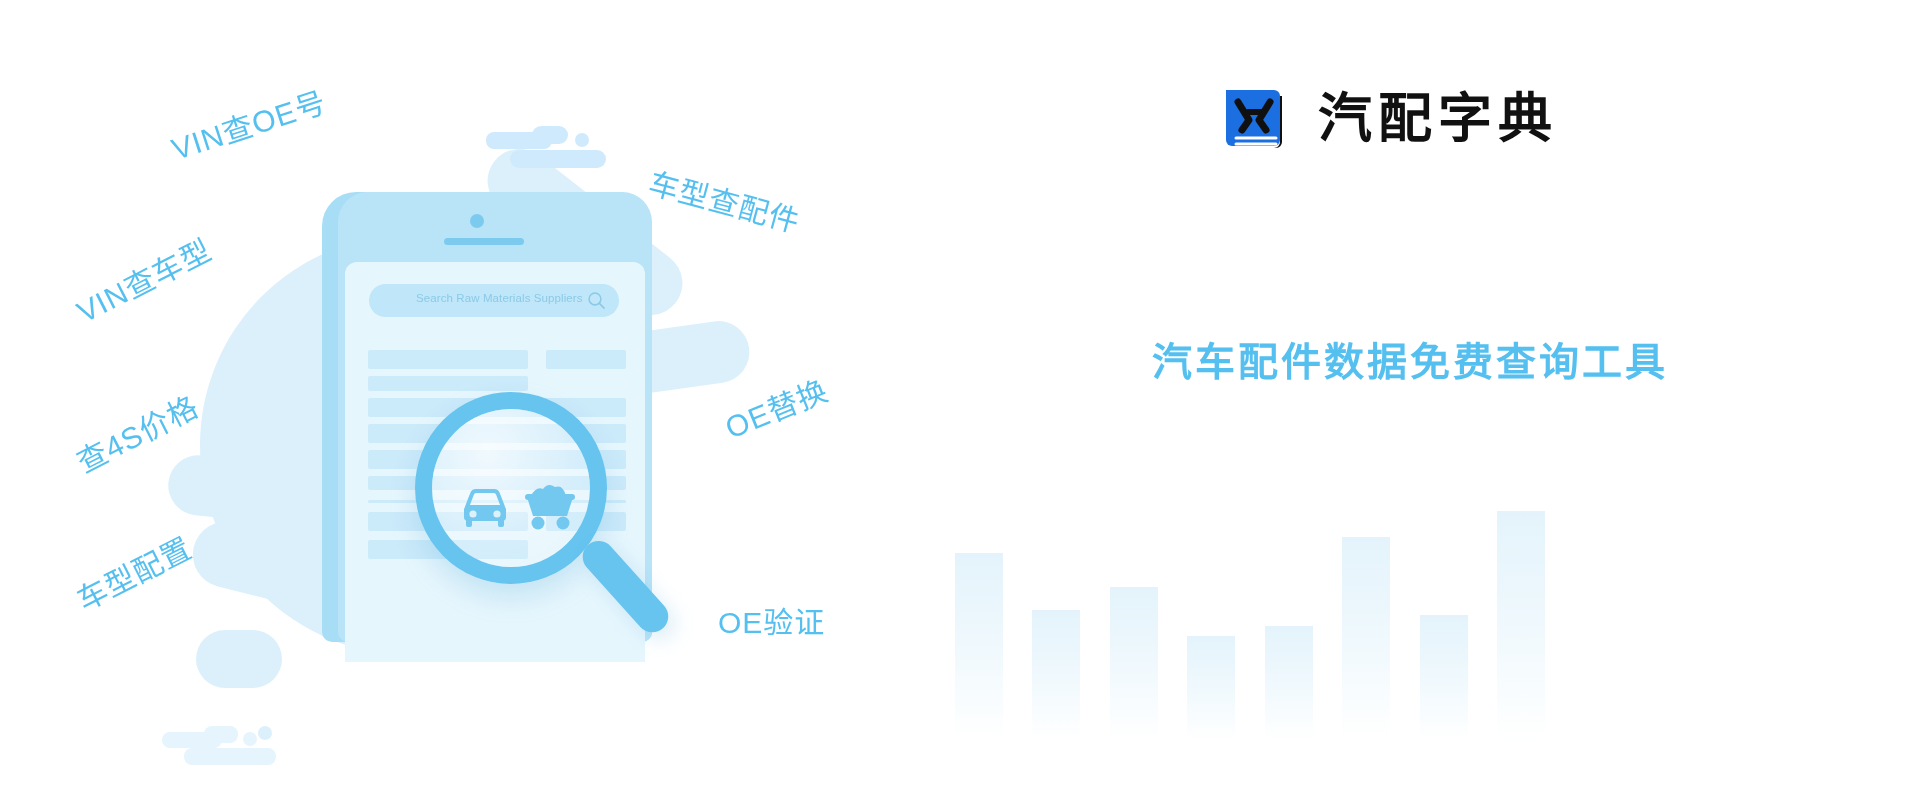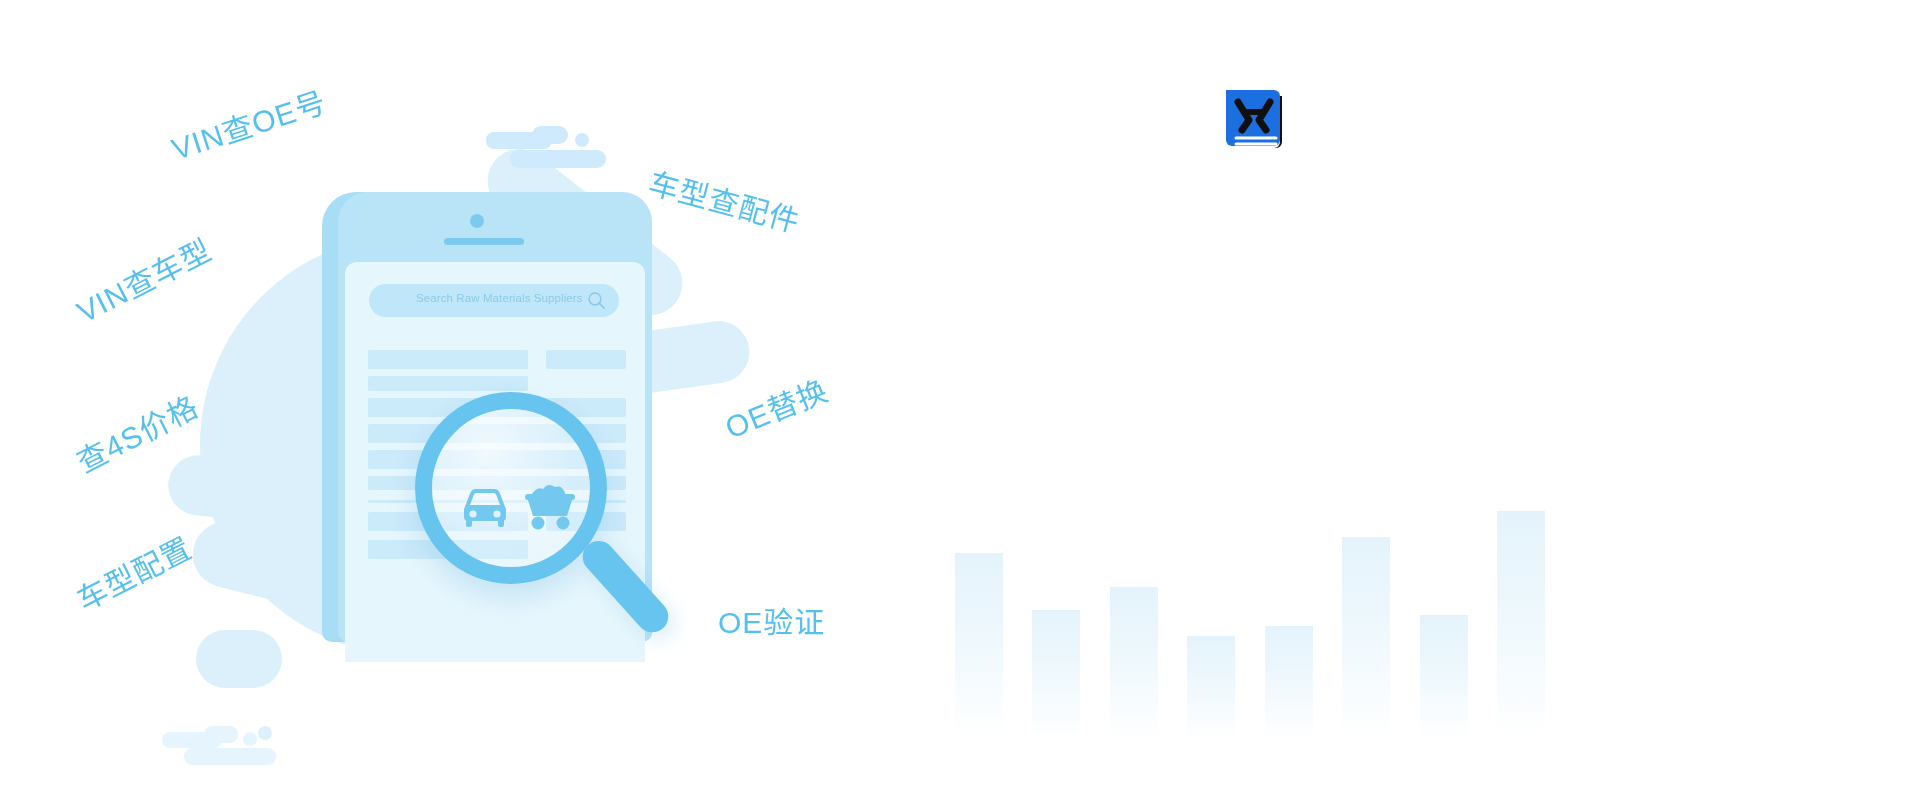--- a/index.html
+++ b/index.html
@@ -316,22 +316,24 @@
   <div id="right-panel">
 
     <div class="brand-row">
       <svg class="brand-mark" viewBox="0 0 72 72">
         <path d="M6 8 h48 a6 6 0 0 1 6 6 v44 a6 6 0 0 1 -6 6 h-42 a6 6 0 0 1 -6 -6 Z" fill="#1b6fe0"></path>
         <path d="M62 14 v46 a6 6 0 0 1 -6 6 h-2 a6 6 0 0 0 6 -6 v-46 Z" fill="#101010"></path>
         <path d="M18 20 L29 38 L22 48 M50 20 L39 38 L46 48" fill="none" stroke="#101010" stroke-width="7" stroke-linecap="round" stroke-linejoin="round"></path>
         <path d="M28 30 h14" stroke="#101010" stroke-width="6" stroke-linecap="round"></path>
         <path d="M16 56 h40 M16 62 h40" stroke="#ffffff" stroke-width="3" stroke-linecap="round"></path>
       </svg>
+      <div class="brand-name">汽配字典</div>
     </div>
 
+    <div class="tagline">汽车配件数据免费查询工具</div>
 
     <div id="bars">
         <div class="chart-bar" style="left: 54.725px; width: 48.05px; height: 187.2px;"></div>
         <div class="chart-bar" style="left: 132.225px; width: 48.05px; height: 130px;"></div>
         <div class="chart-bar" style="left: 209.725px; width: 48.05px; height: 153.4px;"></div>
         <div class="chart-bar" style="left: 287.225px; width: 48.05px; height: 104px;"></div>
         <div class="chart-bar" style="left: 364.725px; width: 48.05px; height: 114.4px;"></div>
         <div class="chart-bar" style="left: 442.225px; width: 48.05px; height: 202.8px;"></div>
         <div class="chart-bar" style="left: 519.725px; width: 48.05px; height: 124.8px;"></div>
         <div class="chart-bar" style="left: 597.225px; width: 48.05px; height: 228.8px;"></div>

